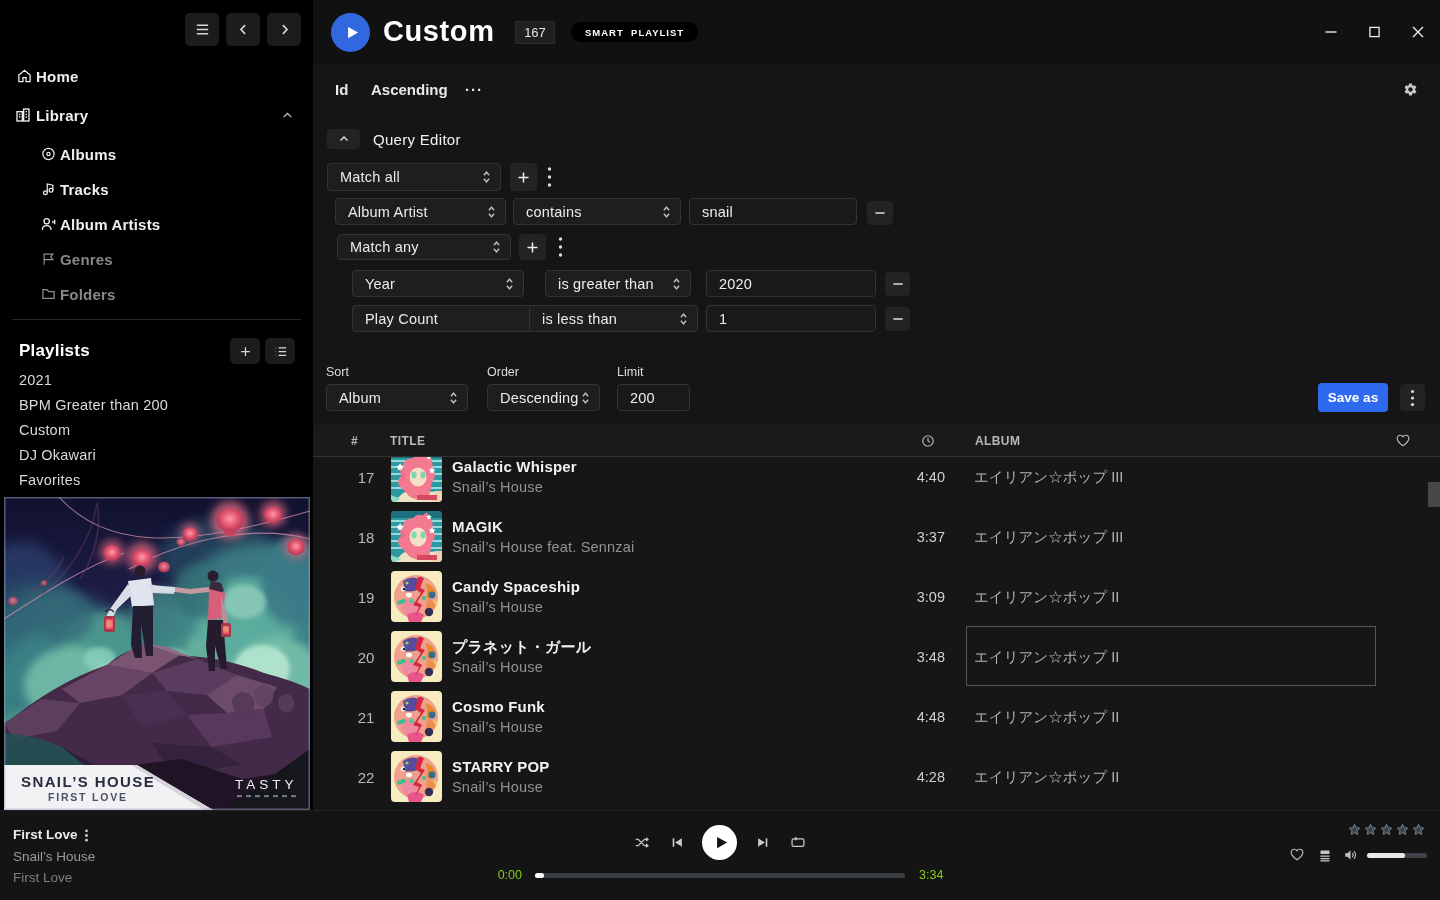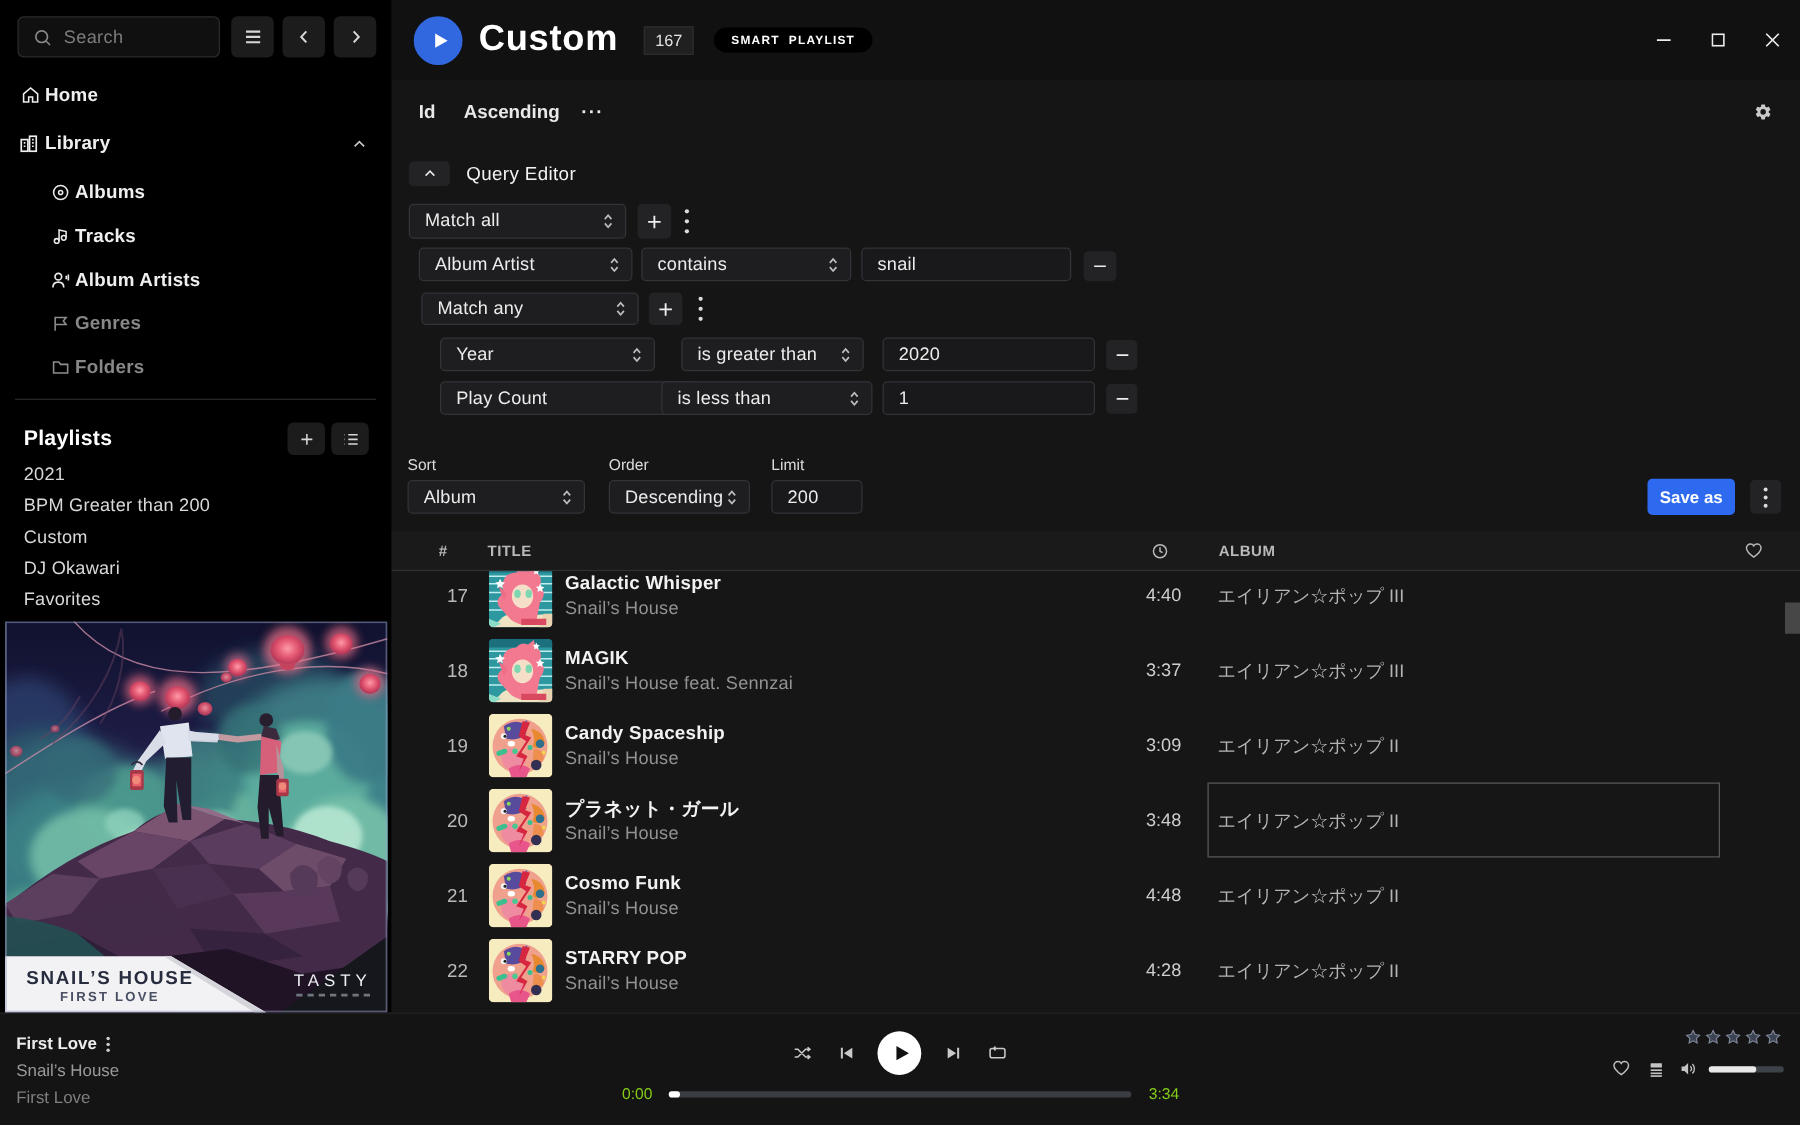--- a/index.html
+++ b/index.html
@@ -68,27 +68,20 @@
   .ptime { position:absolute; top:868px; font-size:12.5px; color:#84cc16; z-index:5;}
   #ptrack { position:absolute; left:535px; top:873px; width:370px; height:5px; border-radius:3px; background:#3a3d41; z-index:5;}
   #ptrack .fill { position:absolute; left:0; top:0; width:9px; height:5px; border-radius:3px; background:#fff;}
   #vtrack { position:absolute; left:1367px; top:853px; width:60px; height:5px; border-radius:3px; background:#3e4249; z-index:5;}
   #vtrack .fill { position:absolute; left:0; top:0; width:38px; height:5px; border-radius:3px; background:#e9e9e9;}
 </style>
 </head>
 <body>
 <div id="app">
 <div id="sidebar">
-<div id="search">
-<svg style="position:absolute;left:11px;top:8px" width="16" height="16" viewBox="0 0 24 24" fill="none" stroke="#8a8a8a" stroke-width="2">
-          <circle cx="11" cy="11" r="7"></circle>
-          <path d="M16.5 16.5 L21 21"></path>
-        </svg>
-<span class="ph">Search</span>
-</div>
 <div class="sqbtn" style="left:185px;top:13px;width:34px;height:33px">
 <svg width="17" height="17" viewBox="0 0 24 24" fill="none" stroke="#d8d8d8" stroke-width="2.4">
           <path d="M4 6h16M4 12h16M4 18h16"></path>
         </svg>
 </div>
 <div class="sqbtn" style="left:226px;top:13px;width:34px;height:33px">
 <svg width="15" height="15" viewBox="0 0 24 24" fill="none" stroke="#d8d8d8" stroke-width="2.6">
           <path d="M14.5 5 L8 12 L14.5 19"></path>
         </svg>
 </div>

